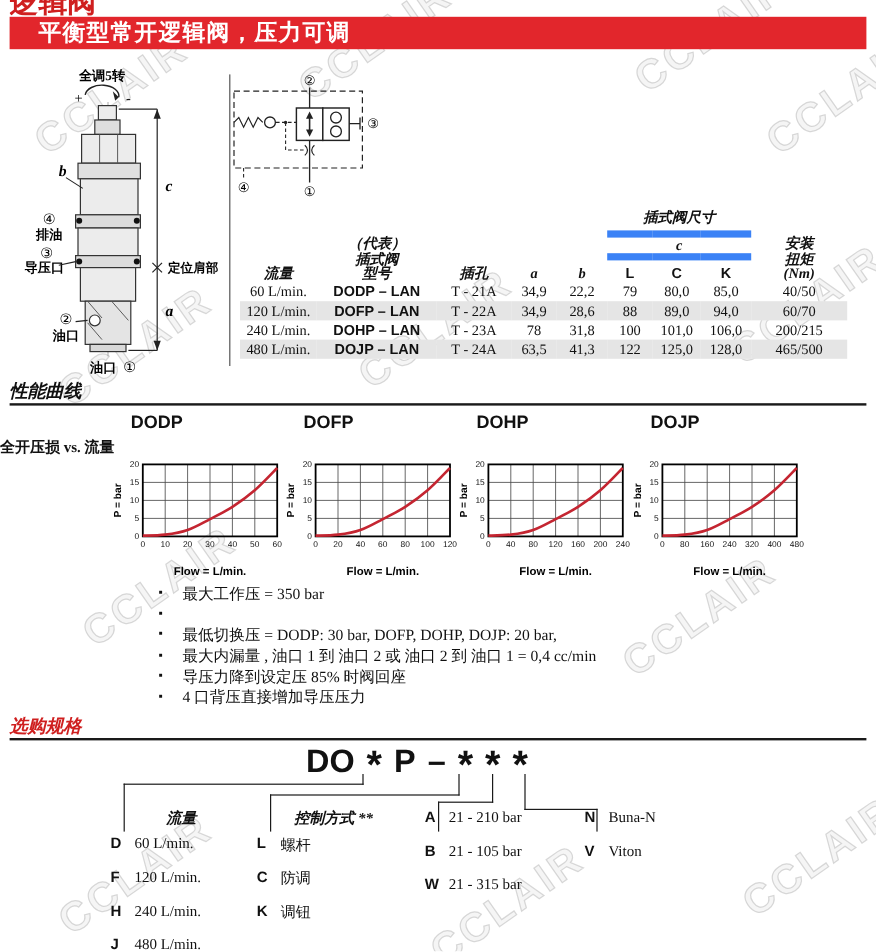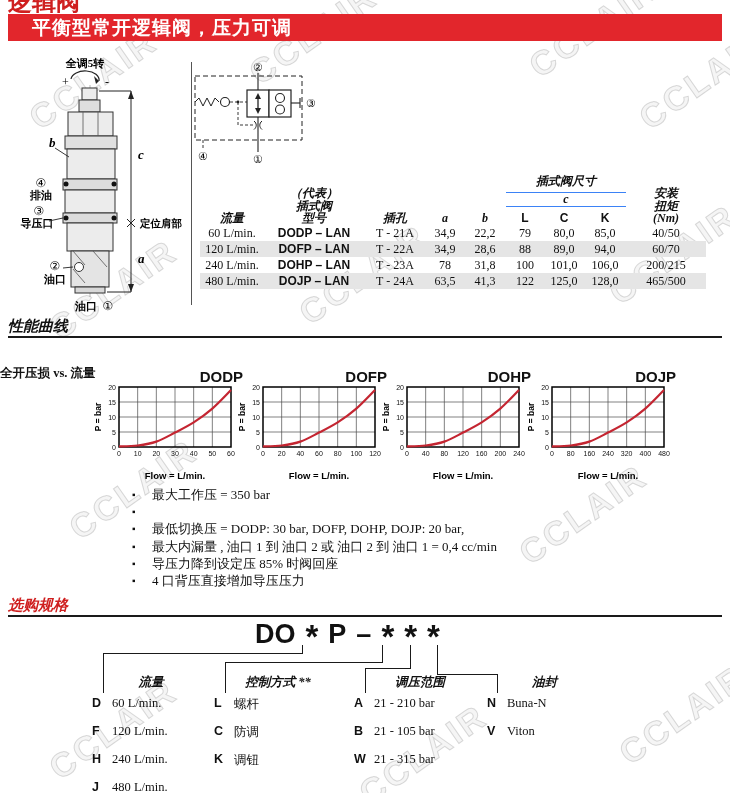--- a/index.html
+++ b/index.html
@@ -26,33 +26,33 @@
   
   svg text.cn{font-family:"Liberation Serif",serif;font-weight:bold;}
   svg text.it{font-style:italic;}
 
   
   .spec-table{position:absolute;left:200px;top:170px;border-collapse:collapse;
               font-size:12px;text-align:center;}
   .spec-table th{font-weight:bold;font-style:italic;font-size:12px;padding:0 3px;line-height:1.05;
                  vertical-align:bottom;white-space:pre-line;}
   .spec-table th.sans{font-style:normal;font-family:"Liberation Sans",sans-serif;}
-  .spec-table th.grp{border-bottom:1px solid #3b82f6;vertical-align:middle;}
+  .spec-table th.grp{border-bottom:6px solid #3b82f6;vertical-align:middle;}
   .spec-table td{height:16px;padding:0 3px;white-space:nowrap;}
   .spec-table tr.shaded td{background:#e5e5e5;}
   .spec-table td.model{font-family:"Liberation Sans",sans-serif;font-weight:bold;}
 
   
   .sec-heading{position:absolute;left:8px;font:bold italic 15px "Liberation Serif",serif;font-style:italic;text-align:right;}
   .rule{position:absolute;left:8px;width:714px;height:2px;background:#1a1a1a;}
   .chart-subtitle{position:absolute;left:0;top:365px;width:730px;text-align:left;
                   font:bold 12.5px "Liberation Serif",serif;}
   .chart{position:absolute;top:344px;width:150px;height:142px;}
-  .chart-title{width:150px;box-sizing:border-box;padding-left:16px;text-align:right;
-               font:bold 15px "Liberation Sans",sans-serif;height:18px;margin-top:24px;}
+  .chart-title{width:150px;box-sizing:border-box;padding-left:16px;text-align:left;
+               font:bold 15px "Liberation Sans",sans-serif;height:18px;}
   .chart svg{position:absolute;left:0;top:38px;}
 
   
   .bullets{position:absolute;left:132px;top:486px;width:470px;font-size:13px;}
   .bullet-line{display:flex;line-height:17.2px;}
   .bullet-line .bl{width:20px;font-size:10px;}
 
   
   .order-heading{color:#cf1f1f;}
   .ordering-code{position:absolute;left:250px;top:613px;display:flex;align-items:baseline;
@@ -468,36 +468,34 @@
       <div class="oitem">
         <span class="ocode">C</span>
         <span>防调</span>
       </div>
       <div class="oitem">
         <span class="ocode">K</span>
         <span>调钮</span>
       </div>
     </div>
   <div class="ocol" style="left:354px;width:132px">
-      <div class="otitle">调压范围</div>
       <div class="oitem">
         <span class="ocode">A</span>
         <span>21 - 210 bar</span>
       </div>
       <div class="oitem">
         <span class="ocode">B</span>
         <span>21 - 105 bar</span>
       </div>
       <div class="oitem">
         <span class="ocode">W</span>
         <span>21 - 315 bar</span>
       </div>
     </div>
   <div class="ocol" style="left:487px;width:115px">
-      <div class="otitle">油封</div>
       <div class="oitem">
         <span class="ocode">N</span>
         <span>Buna-N</span>
       </div>
       <div class="oitem">
         <span class="ocode">V</span>
         <span>Viton</span>
       </div>
     </div>
 

